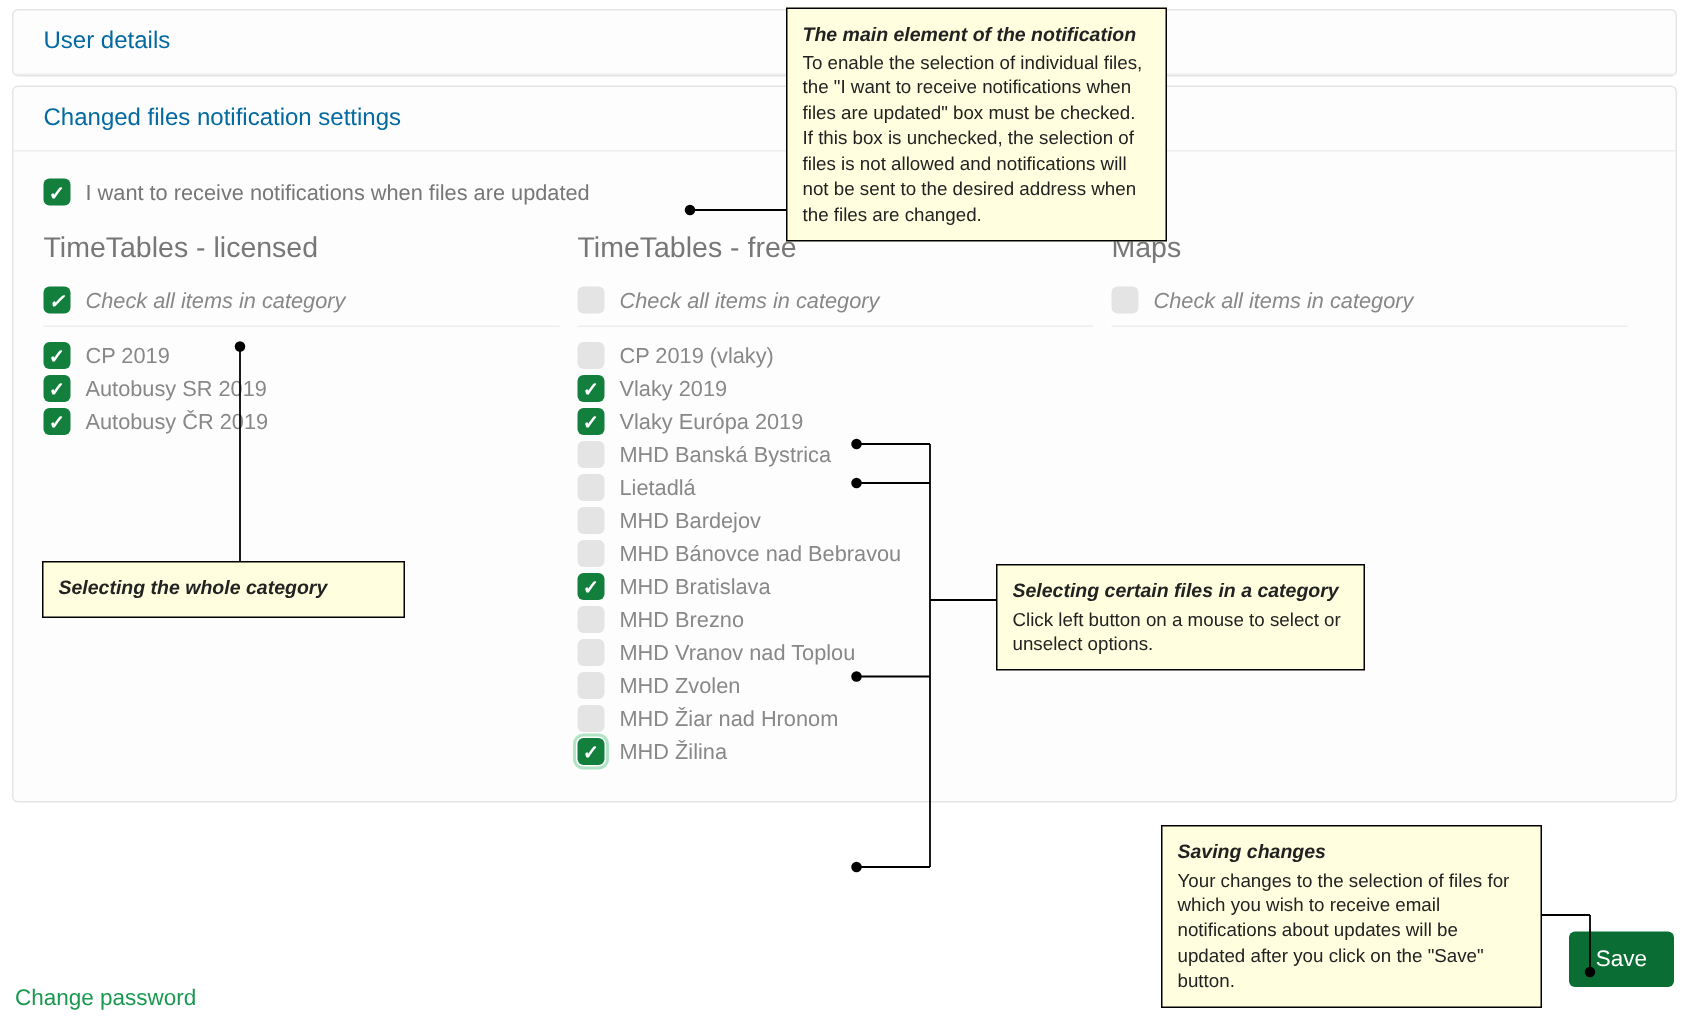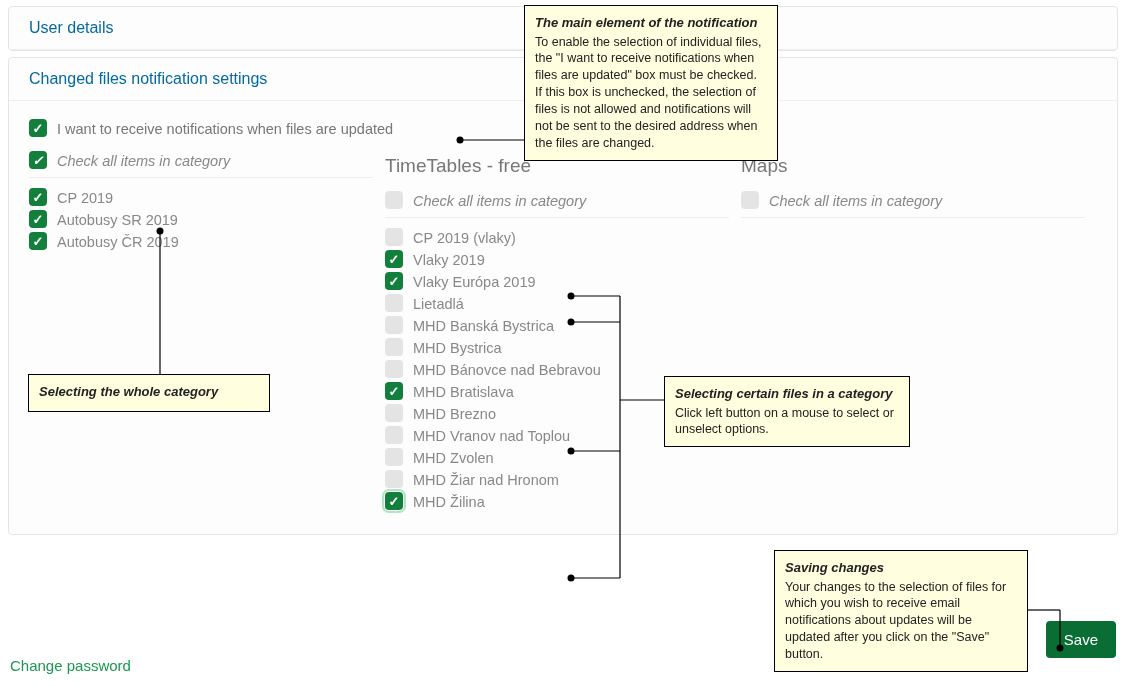--- a/index.html
+++ b/index.html
@@ -132,20 +132,21 @@
   </div>
   <div class="panel-body">
     <div class="checkbox-row" style="margin-bottom:6px;">
       <span class="cb checked"></span>
       <span style="color:#777;">I want to receive notifications when files are updated</span>
     </div>
 
     <div class="columns">
 
       <div class="col">
+        <h3>TimeTables - licensed</h3>
         <div class="checkbox-row italic">
           <span class="cb checked"></span>
           <span>Check all items in category</span>
         </div>
         <hr class="cat-divider">
         <div id="col0-items">
             <div class="checkbox-row">
               <span class="cb checked"></span>
               <span>CP 2019</span>
             </div>
@@ -175,29 +176,29 @@
             <div class="checkbox-row">
               <span class="cb checked"></span>
               <span>Vlaky 2019</span>
             </div>
             <div class="checkbox-row">
               <span class="cb checked"></span>
               <span>Vlaky Európa 2019</span>
             </div>
             <div class="checkbox-row">
               <span class="cb unchecked"></span>
+              <span>MHD Banská Bystrica</span>
+            </div>
+            <div class="checkbox-row">
+              <span class="cb unchecked"></span>
               <span>Lietadlá</span>
             </div>
             <div class="checkbox-row">
               <span class="cb unchecked"></span>
-              <span>MHD Banská Bystrica</span>
-            </div>
-            <div class="checkbox-row">
-              <span class="cb unchecked"></span>
-              <span>MHD Bystrica</span>
+              <span>MHD Bardejov</span>
             </div>
             <div class="checkbox-row">
               <span class="cb unchecked"></span>
               <span>MHD Bánovce nad Bebravou</span>
             </div>
             <div class="checkbox-row">
               <span class="cb checked"></span>
               <span>MHD Bratislava</span>
             </div>
             <div class="checkbox-row">

